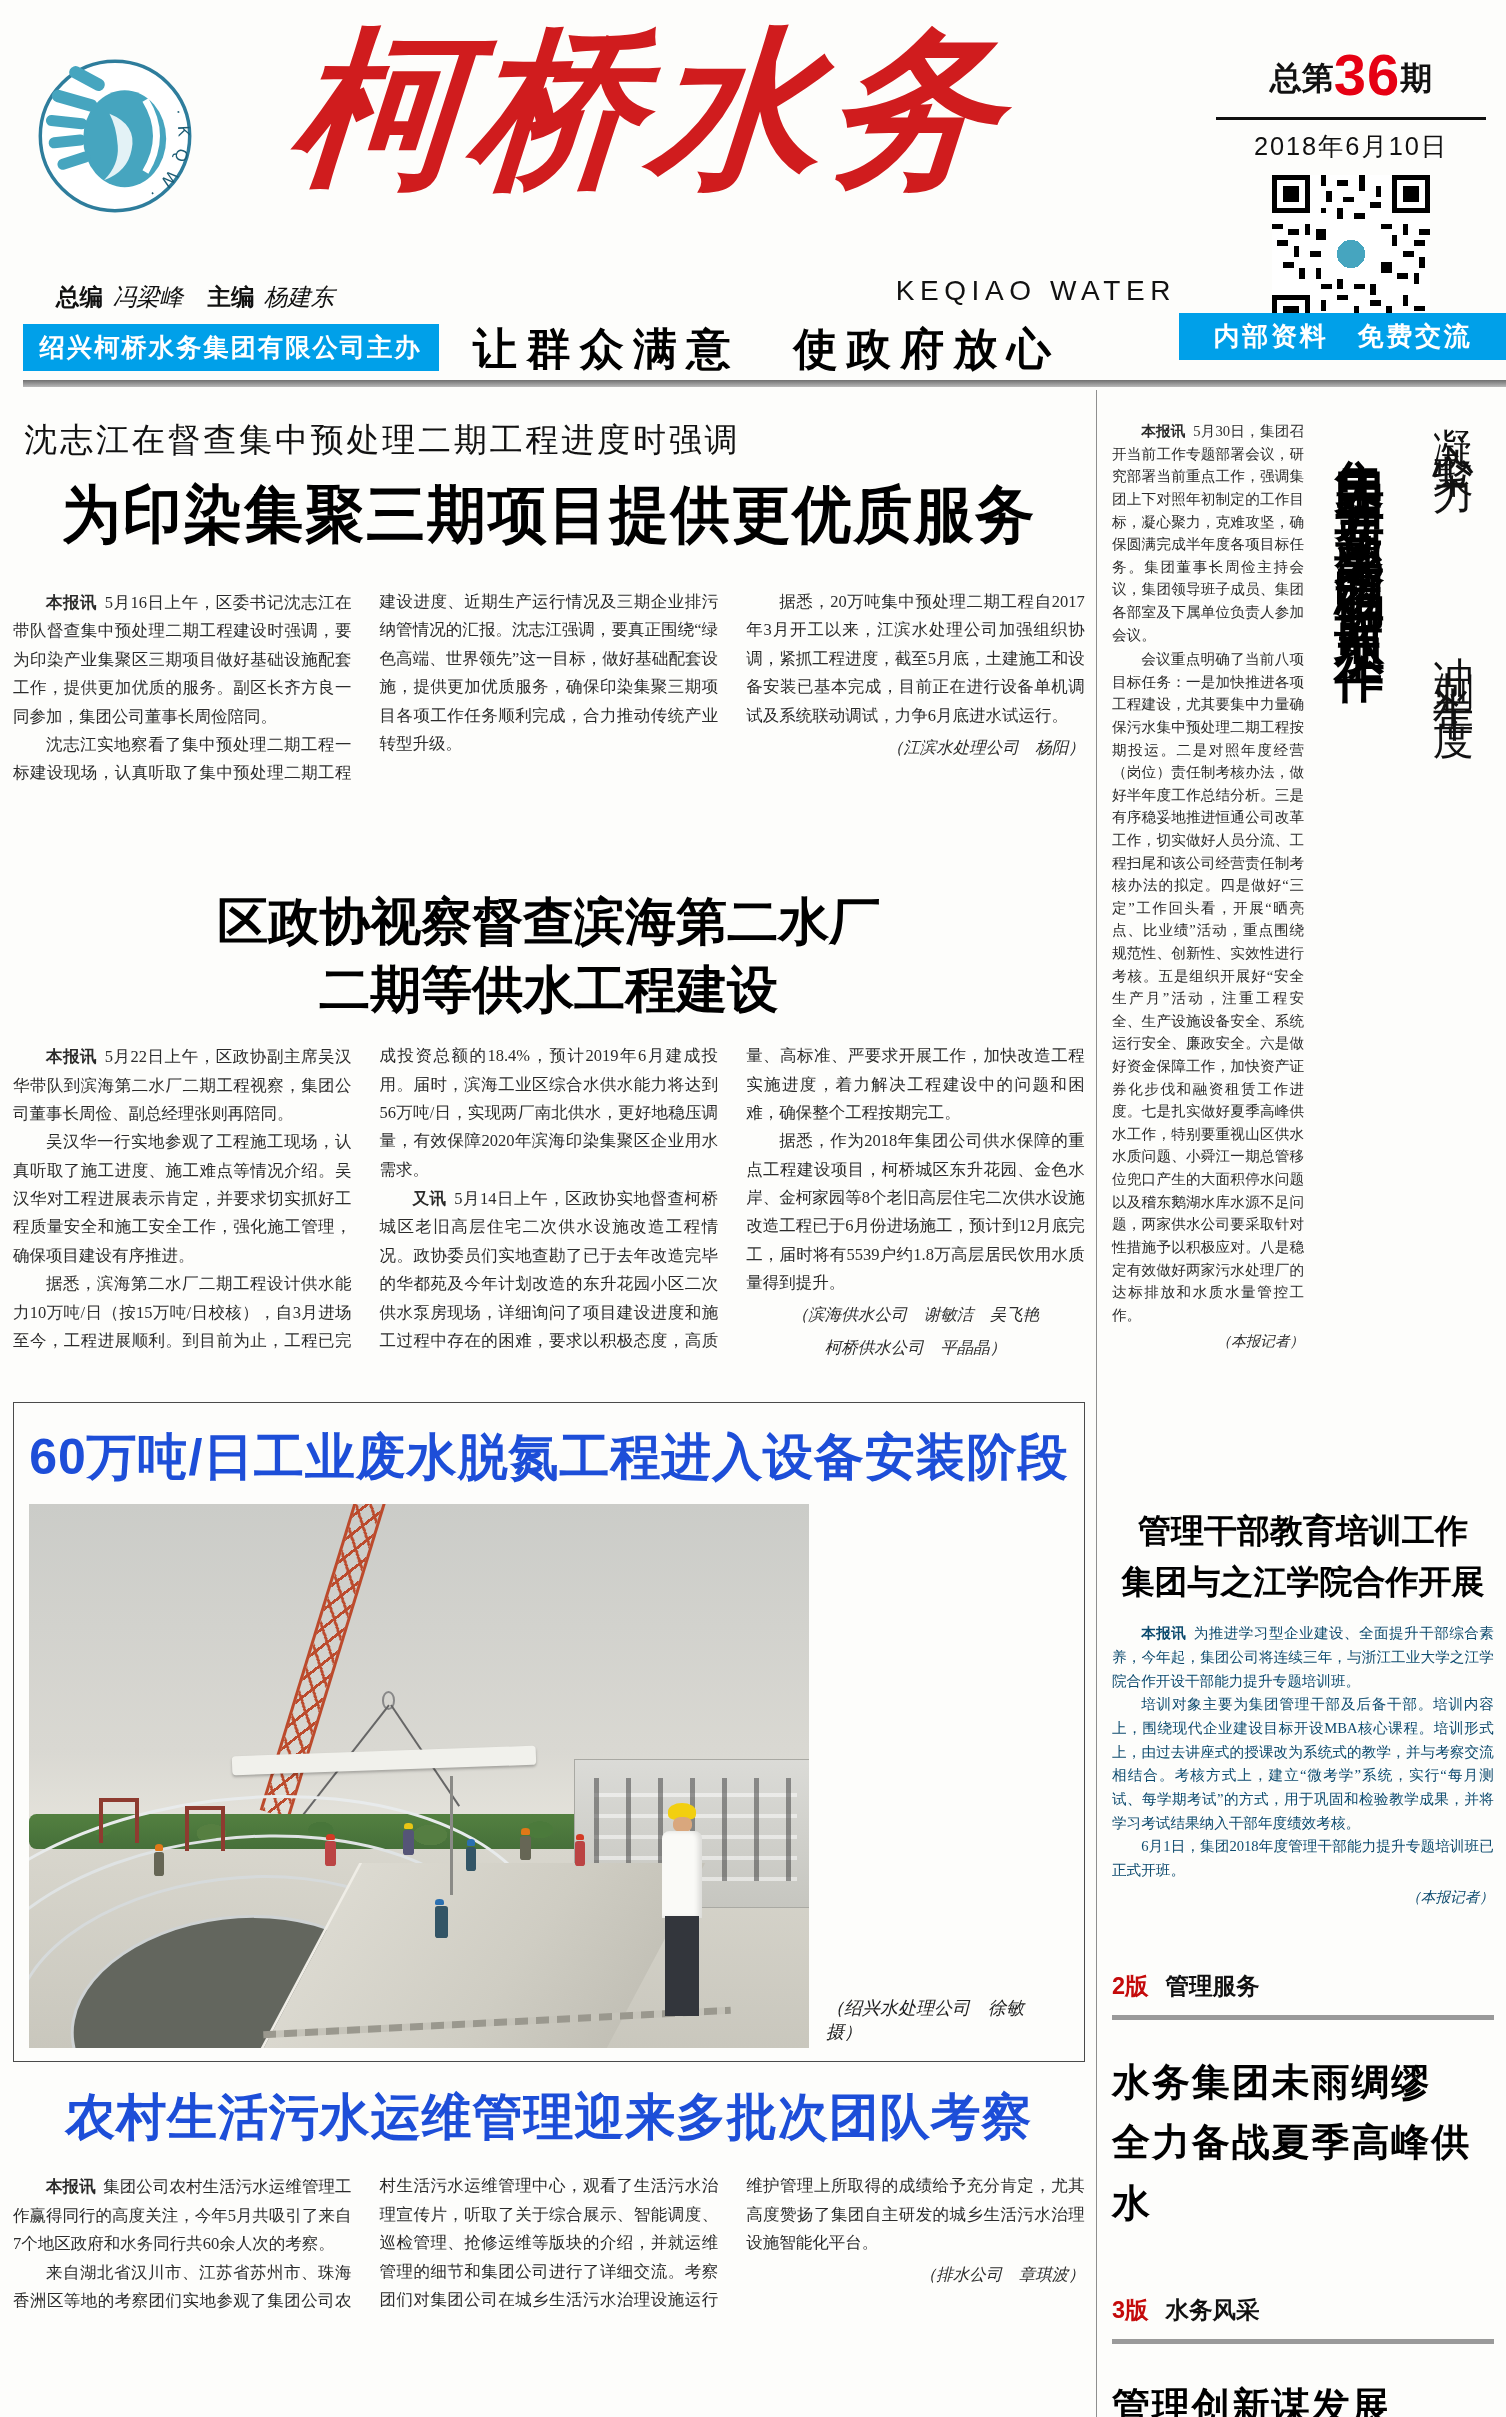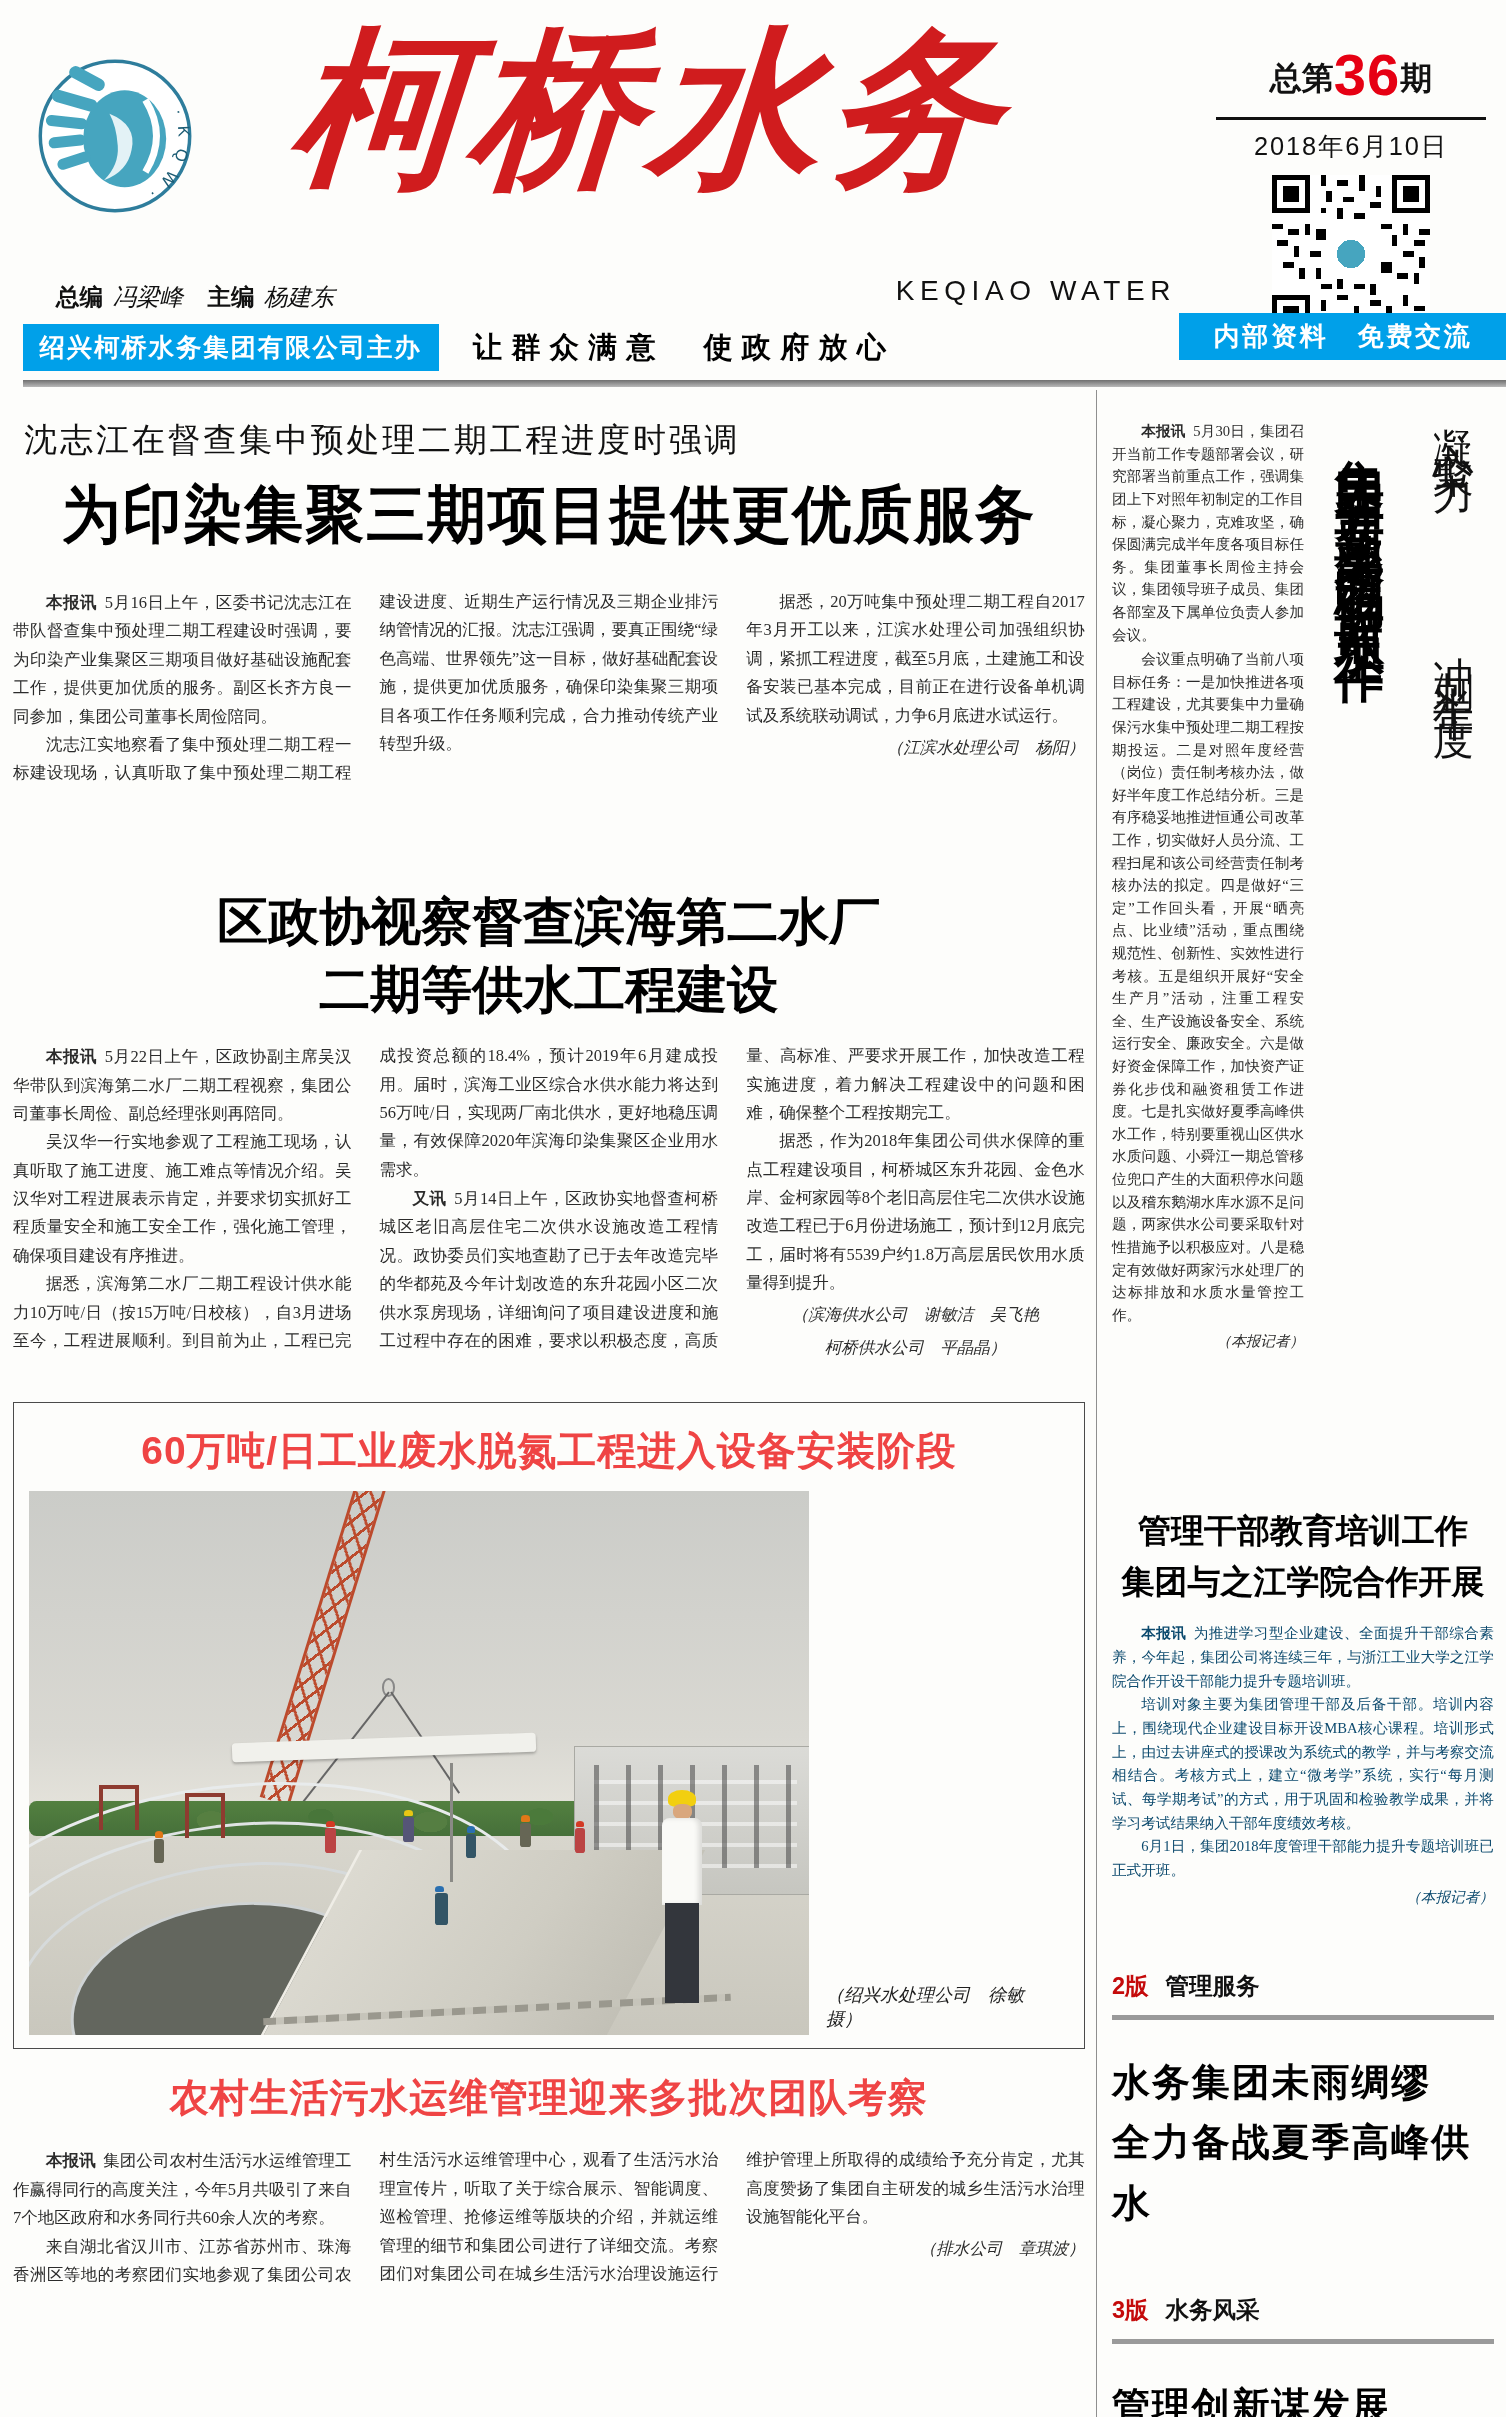--- a/index.html
+++ b/index.html
@@ -18,39 +18,39 @@
   .date{font-family:"Liberation Sans",sans-serif;font-size:25.4px;color:#111;letter-spacing:1.9px;}
   .qr{width:158px;height:158px;margin:11.3px auto 0 auto;display:block;}
   .editors{position:absolute;left:56px;top:281px;font-size:23.5px;color:#111;}
   .editors .lab{font-family:"Liberation Sans",sans-serif;font-weight:700;}
   .editors .nm{font-style:italic;margin:0 24.5px 0 9.4px;}
   .kq-water{position:absolute;right:331px;top:275px;font-family:"Liberation Sans",sans-serif;
     font-size:28px;letter-spacing:5.6px;color:#111;}
   .pub-bar{position:absolute;left:22.6px;top:324px;width:416px;height:47px;background:#00a0e9;
     color:#fff;font-family:"Liberation Sans",sans-serif;font-weight:700;font-size:25.4px;
     display:flex;align-items:center;justify-content:center;letter-spacing:1.9px;}
-  .slogan{position:absolute;left:473px;top:328px;font-family:Liberation Serif, serif;
-    font-weight:900;font-size:29px;color:#000;letter-spacing:9.4px;}
+  .slogan{position:absolute;left:473px;top:320px;font-family:Liberation Serif, serif;
+    font-weight:900;font-size:44px;color:#000;letter-spacing:9.4px;}
   .notice-bar{position:absolute;right:0;top:313px;width:328px;height:47px;background:#00a0e9;
     color:#fff;font-family:"Liberation Sans",sans-serif;font-weight:700;font-size:26px;
     display:flex;align-items:center;justify-content:center;letter-spacing:2.8px;}
   .head-rule{position:absolute;left:22.6px;right:0;top:380px;height:6.6px;
     background:linear-gradient(#6f6f6f,#b9b9b9);}
   
   .main{display:grid;grid-template-columns:1083px 1fr;padding:0 9.4px 0 13px;}
   .leftcol{padding-right:11.3px;}
   .rightcol{border-left:0.9px solid #8f8f8f;padding:5.6px 3.8px 0 15px;}
   
   .kicker{margin:28px 0 0 11.3px;font-size:33px;color:#111;letter-spacing:2.8px;}
   .headline-xl{margin:13px 0 0 0;text-align:center;font-family:"Liberation Sans",sans-serif;
     font-weight:900;font-size:59px;letter-spacing:1.9px;color:#000;transform:scaleY(1.06);}
   .headline-l{text-align:center;font-family:"Liberation Sans",sans-serif;font-weight:900;
     font-size:51px;line-height:1.35;color:#000;}
   .headline-m{text-align:center;font-family:"Liberation Sans",sans-serif;font-weight:900;
-    font-size:39px;color:#ef4444;letter-spacing:0.9px;}
+    font-size:50px;color:#1d4ed8;letter-spacing:0.9px;}
   .cols3{column-count:3;column-gap:28px;font-size:16.5px;line-height:1.72;color:#2b2b2b;
     text-align:justify;}
   .para{margin:0;text-indent:2em;}
   .para .lead{font-family:"Liberation Sans",sans-serif;font-weight:700;margin-right:7.5px;}
   .byline{margin:3.8px 0 0 0;text-align:right;text-indent:0;font-style:italic;}
   .byline-c{margin:3.8px 0 0 0;text-align:center;text-indent:0;font-style:italic;}
   .a1-body{margin-top:32px;min-height:275px;}
   .a2{margin-top:24.5px;}
   .a2-body{margin-top:17px;min-height:341px;}
   

